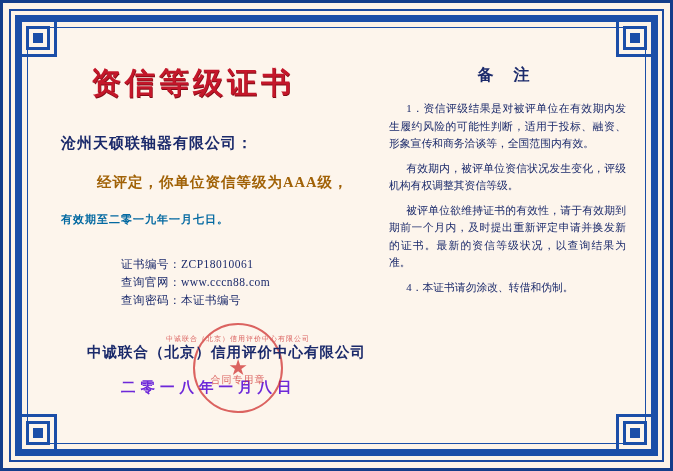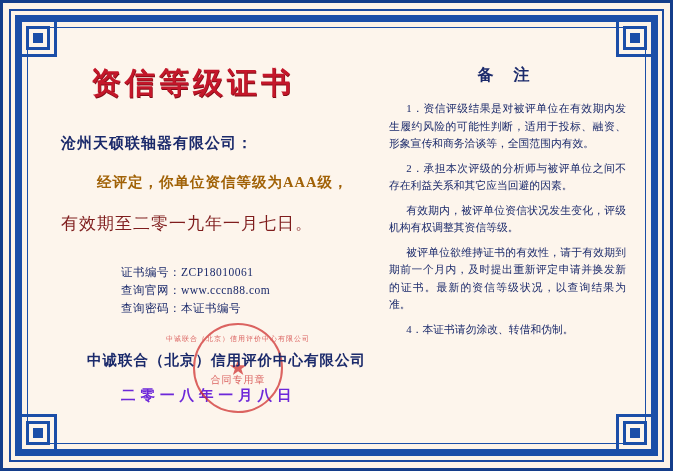--- a/index.html
+++ b/index.html
@@ -97,24 +97,24 @@
   }
   .eval-line {
     margin: 20px 0 0 48px;
     font-size: 14.5px;
     color: #a16207;
     letter-spacing: 1px;
     font-weight: bold;
   }
   .valid-line {
     margin: 20px 0 0 12px;
-    font-size: 17px;
-    color: #7f1d1d;
-    letter-spacing: 1px;
-    font-weight: normal;
+    font-size: 11px;
+    color: #0369a1;
+    letter-spacing: 1px;
+    font-weight: bold;
   }
 
   .meta {
     margin: 28px 0 0 72px;
     color: #1b2a6b;
     font-size: 11.5px;
     line-height: 18px;
     letter-spacing: 0.5px;
   }
   .meta div { white-space: nowrap; }
@@ -256,20 +256,19 @@
         <div class="seal-text-bottom">合同专用章</div>
       </div>
 
       <div class="issuer">中诚联合（北京）信用评价中心有限公司</div>
       <div class="issue-date">二零一八年一月八日</div>
     </div>
 
     <div class="right-col">
       <div class="notes-title">备  注</div>
       <div class="note indent">1．资信评级结果是对被评单位在有效期内发生履约风险的可能性判断，适用于投标、融资、形象宣传和商务洽谈等，全国范围内有效。</div>
-      <div class="note indent">2．承担本次评级的分析师与被评单位之间不存在利益关系和其它应当回避的因素。</div>
       <div class="note indent">有效期内，被评单位资信状况发生变化，评级机构有权调整其资信等级。</div>
       <div class="note indent">被评单位欲维持证书的有效性，请于有效期到期前一个月内，及时提出重新评定申请并换发新的证书。最新的资信等级状况，以查询结果为准。</div>
       <div class="note indent">4．本证书请勿涂改、转借和伪制。</div>
     </div>
 
   </div>
 </div>
 
 </body></html>

